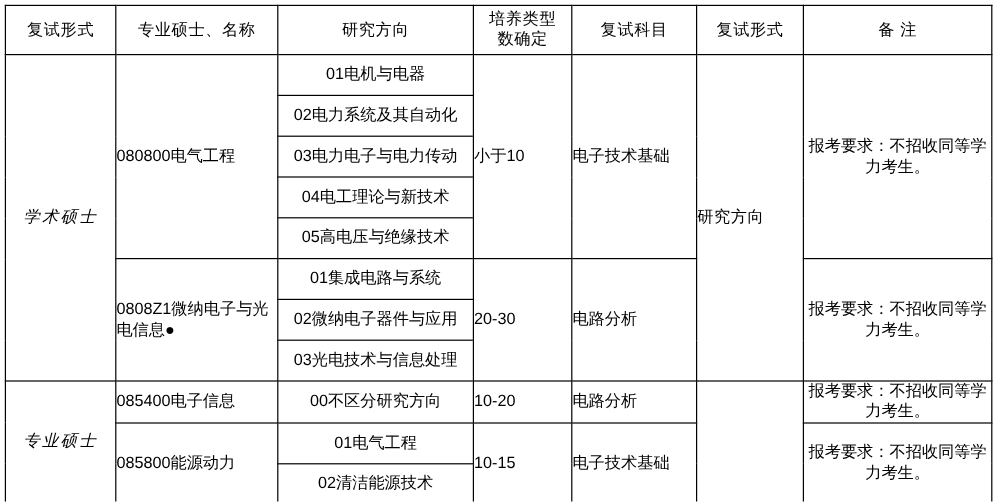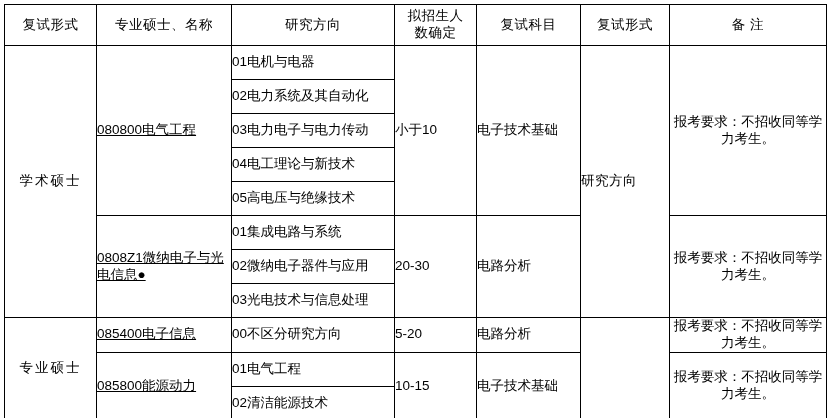--- a/index.html
+++ b/index.html
@@ -42,31 +42,31 @@
     letter-spacing: 0.5px;
   }
   .hdr .two-line {
     display: block;
     text-align: center;
   }
   .type-cell {
     text-align: center;
     font-size: 14px;
     letter-spacing: 2px;
+    font-style: italic;
   }
   .major-cell {
     text-align: left;
     padding: 4px 6px;
     font-size: 13.5px;
     line-height: 1.35;
-    text-decoration: underline;
   }
   .dir-cell {
     height: 33px;
-    text-align: left;
+    text-align: center;
     padding-left: 8px;
     font-size: 13.5px;
   }
   .note-cell {
     text-align: center;
     padding: 4px 8px;
     font-size: 13px;
     line-height: 1.5;
   }
   .num-cell, .subj-cell, .form-cell {
@@ -97,21 +97,21 @@
       <col class="c-subj">
       <col class="c-form">
       <col class="c-note">
     </colgroup>
     <thead>
       <tr>
         <th class="hdr">复试形式</th>
         <th class="hdr">专业硕士、名称</th>
         <th class="hdr"><span>研究方向</span></th>
         <th class="hdr">
-          <span class="two-line">拟招生人</span>
+          <span class="two-line">培养类型</span>
           <span class="two-line">数确定</span>
         </th>
         <th class="hdr">复试科目</th>
         <th class="hdr">复试形式</th>
         <th class="hdr">备  注</th>
       </tr>
     </thead>
     <tbody>
 
       <tr>
@@ -147,21 +147,21 @@
         <td class="dir-cell">02微纳电子器件与应用</td>
       </tr>
       <tr>
         <td class="dir-cell">03光电技术与信息处理</td>
       </tr>
 
       <tr>
         <td class="type-cell" rowspan="3">专业硕士</td>
         <td class="major-cell">085400电子信息</td>
         <td class="dir-cell">00不区分研究方向</td>
-        <td class="num-cell">5-20</td>
+        <td class="num-cell">10-20</td>
         <td class="subj-cell">电路分析</td>
         <td class="form-cell" rowspan="3"></td>
         <td class="note-cell">报考要求：不招收同等学力考生。</td>
       </tr>
 
       <tr>
         <td class="major-cell" rowspan="2">085800能源动力</td>
         <td class="dir-cell">01电气工程</td>
         <td class="num-cell" rowspan="2">10-15</td>
         <td class="subj-cell" rowspan="2">电子技术基础</td>

